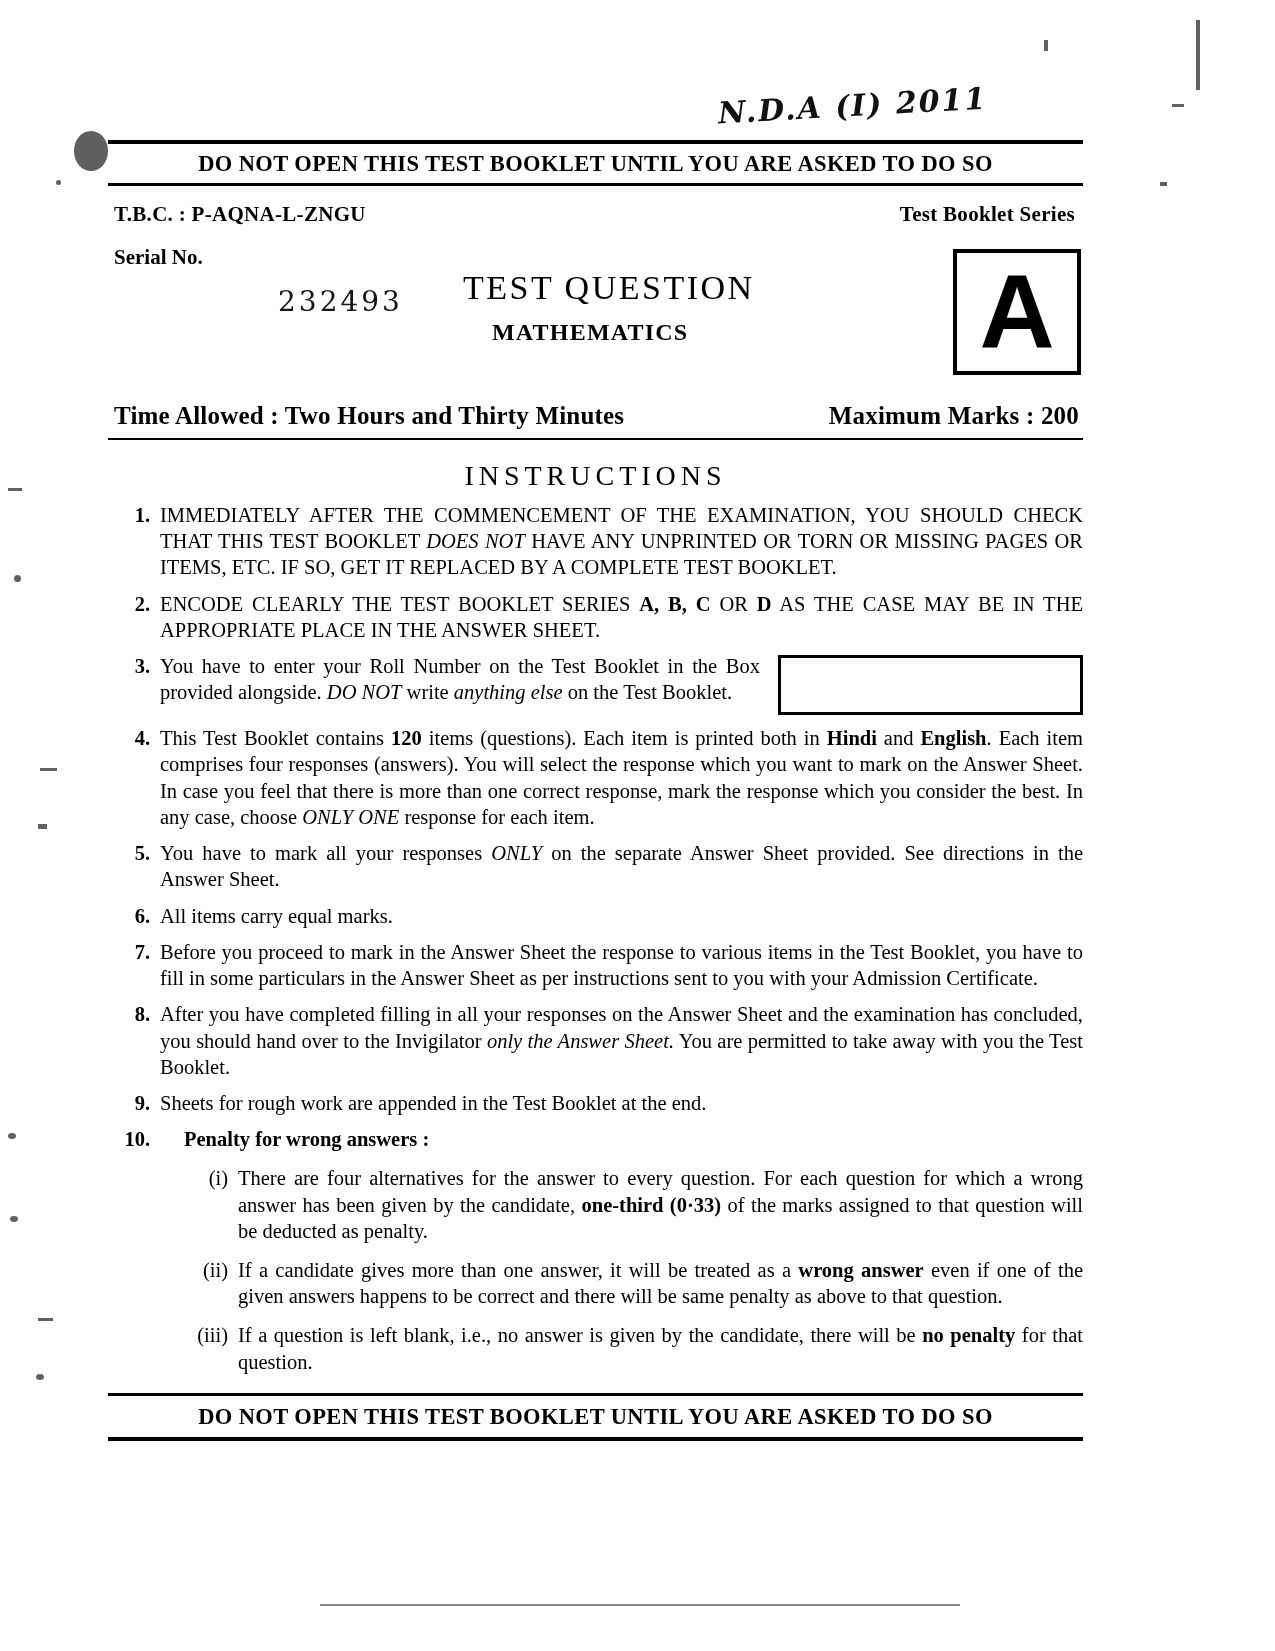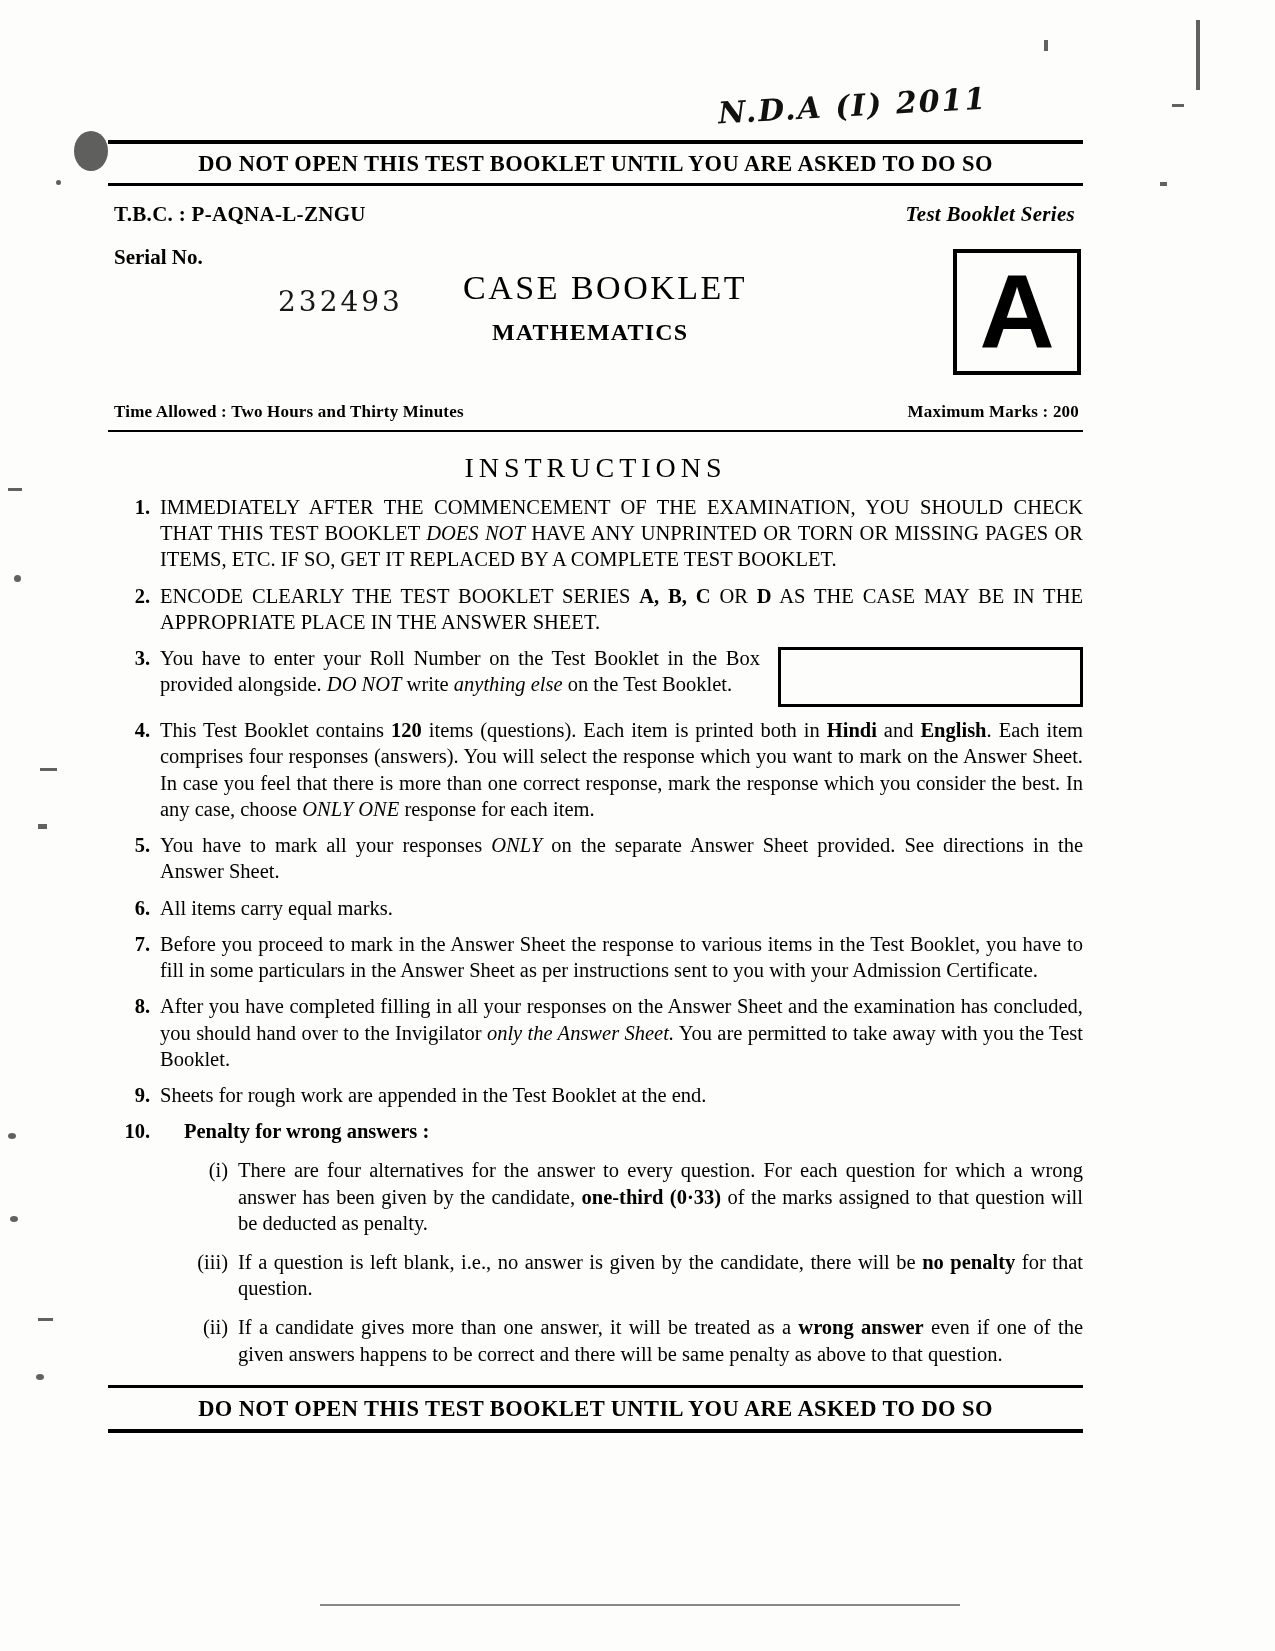--- a/index.html
+++ b/index.html
@@ -85,21 +85,20 @@
     display: flex;
     justify-content: space-between;
     align-items: center;
     padding: 16px 4px 0 6px;
     font-weight: 700;
     font-size: 21px;
     letter-spacing: .3px;
   }
   .row-tbc .series-label {
     padding-right: 4px;
-    font-style: italic;
   }
 
   .mid-block {
     position: relative;
     height: 175px;
   }
   .serial-label {
     position: absolute;
     left: 6px;
     top: 18px;
@@ -149,21 +148,21 @@
     font-size: 104px;
     line-height: .82;
     letter-spacing: 0;
   }
 
   .row-time {
     display: flex;
     justify-content: space-between;
     align-items: baseline;
     font-weight: 700;
-    font-size: 17px;
+    font-size: 25px;
     padding: 0 4px 8px 6px;
     letter-spacing: .2px;
   }
 
   .instructions-heading {
     text-align: center;
     font-size: 28px;
     letter-spacing: 5px;
     padding: 12px 0 10px;
     margin-top: 8px;
@@ -306,21 +305,21 @@
     <div class="rule-med"></div>
 
     <div class="row-tbc">
       <span>T.B.C. : P-AQNA-L-ZNGU</span>
       <span class="series-label">Test Booklet Series</span>
     </div>
 
     <div class="mid-block">
       <div class="serial-label">Serial No.</div>
       <div class="serial-no">232493</div>
-      <div class="title-main">CASE BOOKLET</div>
+      <div class="title-main">TEST QUESTION</div>
       <div class="title-sub">MATHEMATICS</div>
       <div class="series-box">
         <span class="series-letter">A</span>
       </div>
     </div>
 
     <div class="row-time">
       <span>Time Allowed : Two Hours and Thirty Minutes</span>
       <span>Maximum Marks : 200</span>
     </div>
@@ -373,26 +372,26 @@
     <li class="instr-item" style="list-style:none; margin-bottom:4px;gap:24px;">
       <span class="num">10.</span>
       <span class="body">
         <span class="penalty-head">Penalty for wrong answers :</span>
         <ol class="sub" id="sub-list">
             <li class="sub-item">
               <span class="snum">(i)</span>
               <span class="sbody">There are four alternatives for the answer to every question. For each question for which a wrong answer has been given by the candidate, <b>one-third (0·33)</b> of the marks assigned to that question will be deducted as penalty.</span>
             </li>
             <li class="sub-item">
+              <span class="snum">(ii)</span>
+              <span class="sbody">If a candidate gives more than one answer, it will be treated as a <b>wrong answer</b> even if one of the given answers happens to be correct and there will be same penalty as above to that question.</span>
+            </li>
+            <li class="sub-item">
               <span class="snum">(iii)</span>
               <span class="sbody">If a question is left blank, i.e., no answer is given by the candidate, there will be <b>no penalty</b> for that question.</span>
-            </li>
-            <li class="sub-item">
-              <span class="snum">(ii)</span>
-              <span class="sbody">If a candidate gives more than one answer, it will be treated as a <b>wrong answer</b> even if one of the given answers happens to be correct and there will be same penalty as above to that question.</span>
             </li>
           </ol>
       </span>
     </li>
 
     <div class="rule-med" style="margin-top:6px;"></div>
     <div class="footer-banner">DO NOT OPEN THIS TEST BOOKLET UNTIL YOU ARE ASKED TO DO SO</div>
     <div class="rule-thick"></div>
 
   </div>

